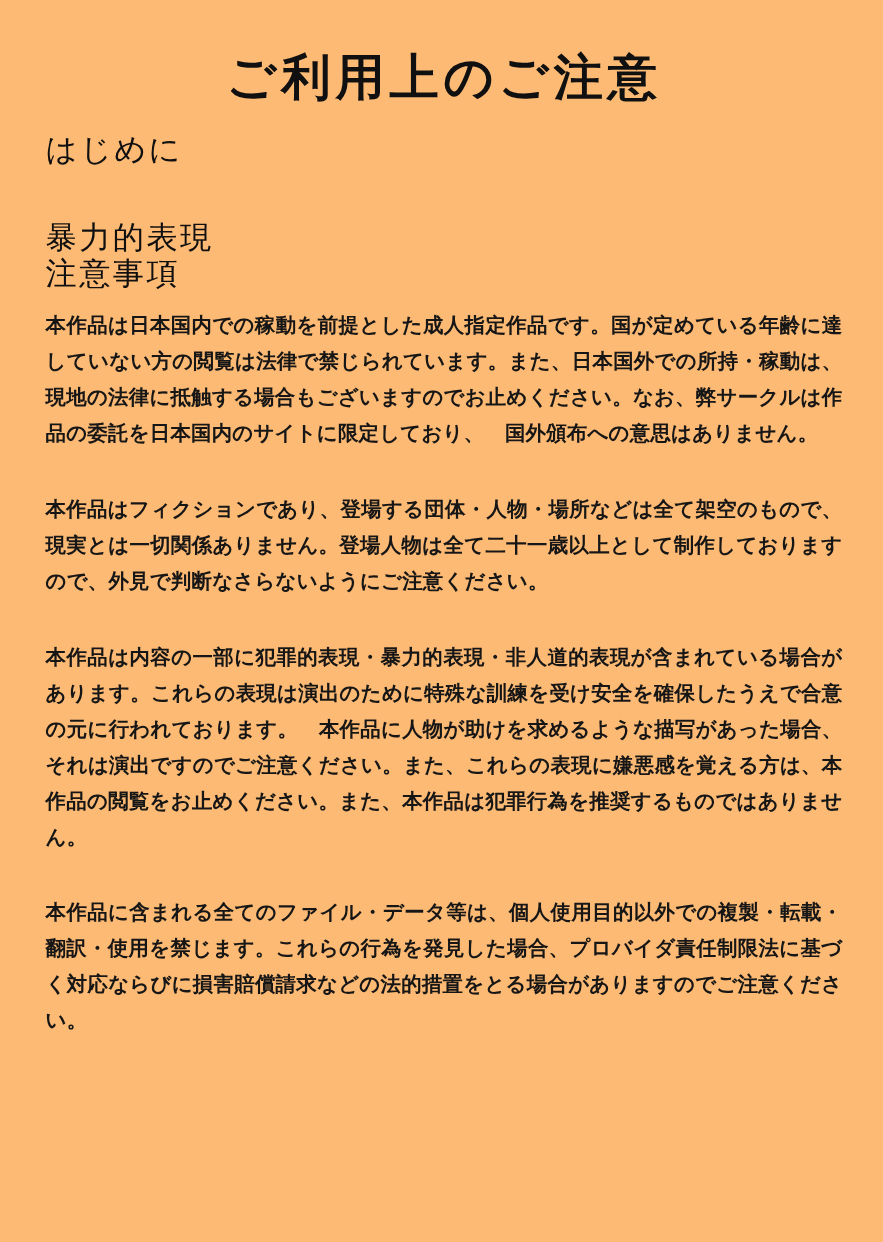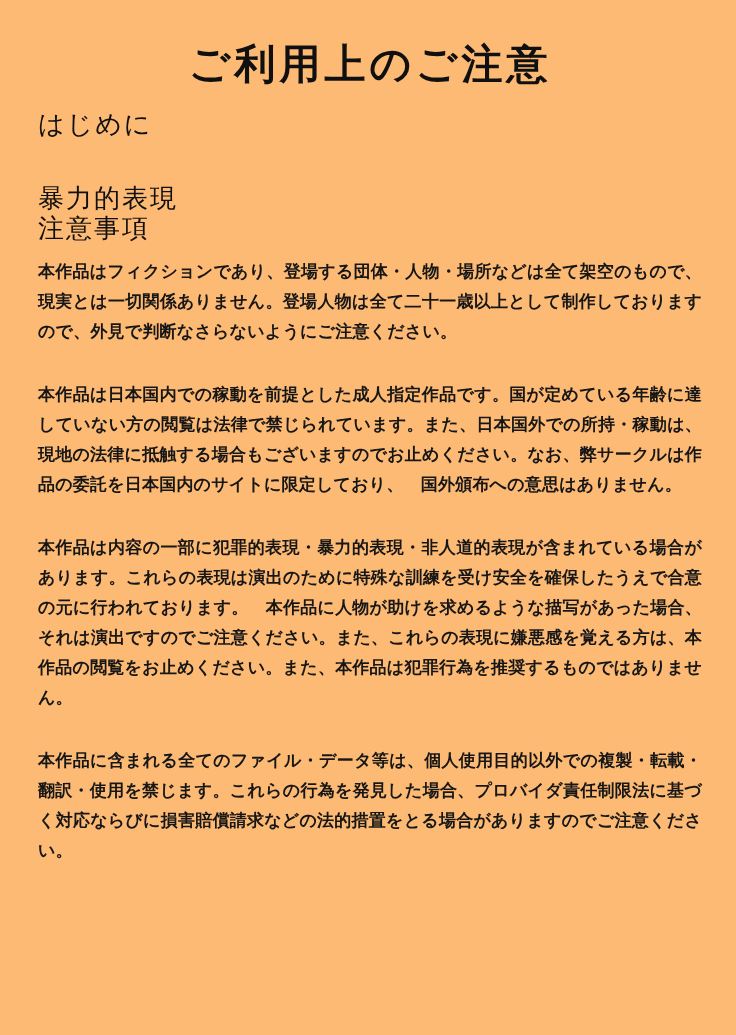--- a/index.html
+++ b/index.html
@@ -64,19 +64,19 @@
   <section>
     <h2 class="section-heading hd-intro">はじめに</h2>
   </section>
 
   <section>
     <h2 class="section-heading hd-menseki">暴力的表現</h2>
   </section>
 
   <section>
     <h2 class="section-heading hd-chuui">注意事項</h2>
+    <p class="body-par">本作品は日本国内での稼動を前提とした成人指定作品です。国が定めている年齢に達していない方の閲覧は法律で禁じられています。また、日本国外での所持・稼動は、現地の法律に抵触する場合もございますのでお止めください。なお、弊サークルは作品の委託を日本国内のサイトに限定しており、　国外頒布への意思はありません。</p>
     <p class="body-par">本作品はフィクションであり、登場する団体・人物・場所などは全て架空のもので、現実とは一切関係ありません。登場人物は全て二十一歳以上として制作しておりますので、外見で判断なさらないようにご注意ください。</p>
-    <p class="body-par">本作品は日本国内での稼動を前提とした成人指定作品です。国が定めている年齢に達していない方の閲覧は法律で禁じられています。また、日本国外での所持・稼動は、現地の法律に抵触する場合もございますのでお止めください。なお、弊サークルは作品の委託を日本国内のサイトに限定しており、　国外頒布への意思はありません。</p>
     <p class="body-par">本作品は内容の一部に犯罪的表現・暴力的表現・非人道的表現が含まれている場合があります。これらの表現は演出のために特殊な訓練を受け安全を確保したうえで合意の元に行われております。　本作品に人物が助けを求めるような描写があった場合、それは演出ですのでご注意ください。また、これらの表現に嫌悪感を覚える方は、本作品の閲覧をお止めください。また、本作品は犯罪行為を推奨するものではありません。</p>
     <p class="body-par">本作品に含まれる全てのファイル・データ等は、個人使用目的以外での複製・転載・翻訳・使用を禁じます。これらの行為を発見した場合、プロバイダ責任制限法に基づく対応ならびに損害賠償請求などの法的措置をとる場合がありますのでご注意ください。</p>
   </section>
 
 </div>
 
 </body></html>

